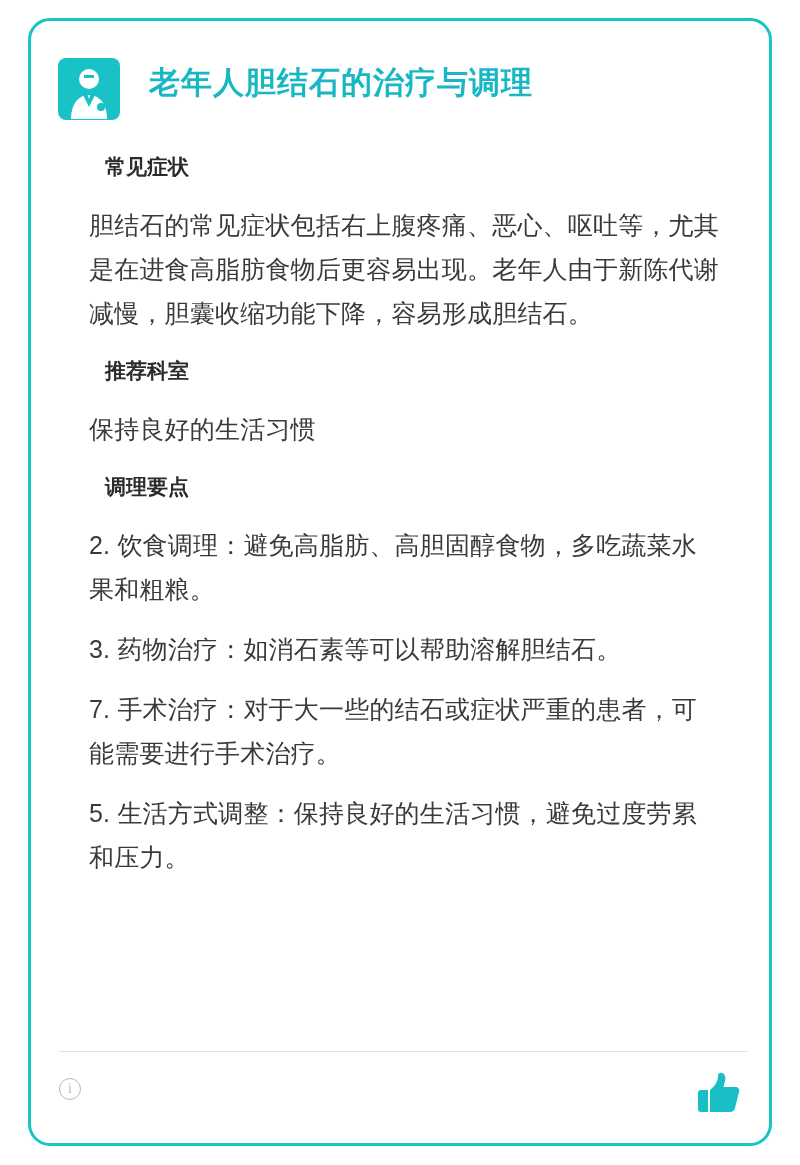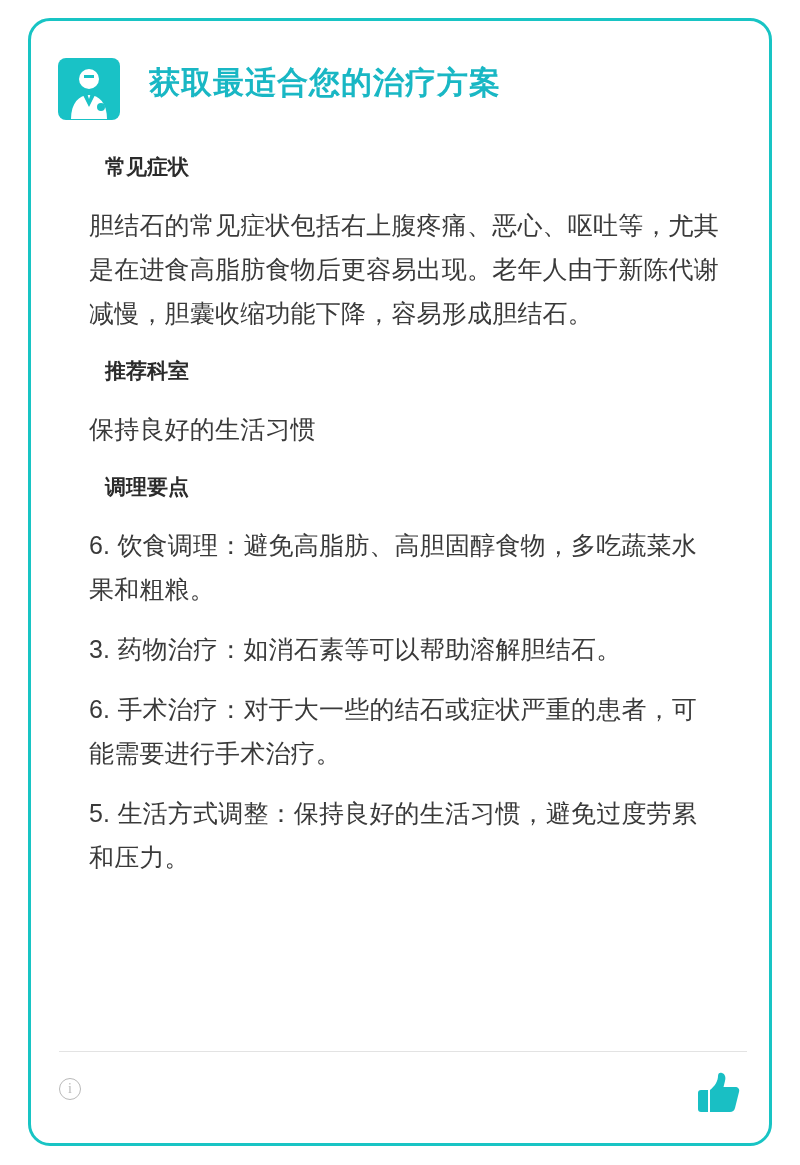--- a/index.html
+++ b/index.html
@@ -149,35 +149,35 @@
       <svg width="64" height="64" viewBox="0 0 64 64" xmlns="http://www.w3.org/2000/svg">
         <rect x="1" y="1" width="62" height="62" rx="8" fill="#19c2c6"></rect>
         <circle cx="32" cy="22" r="10" fill="#ffffff"></circle>
         <rect x="27" y="18" width="10" height="3" fill="#19c2c6"></rect>
         <path d="M14 62 C14 46 22 38 32 38 C42 38 50 46 50 62 Z" fill="#ffffff"></path>
         <path d="M26 38 L32 50 L38 38 L34 36 L32 42 L30 36 Z" fill="#19c2c6"></path>
         <circle cx="44" cy="50" r="4" fill="#19c2c6"></circle>
       </svg>
     </div>
 
-    <div class="title">获取最适合您的治疗方案</div>
+    <div class="title">老年人胆结石的治疗与调理</div>
 
     <div class="content">
 
       <h2 class="section sec-symptoms-title">常见症状</h2>
       <p class="para sec-symptoms-body">胆结石的常见症状包括右上腹疼痛、恶心、呕吐等，尤其是在进食高脂肪食物后更容易出现。老年人由于新陈代谢减慢，胆囊收缩功能下降，容易形成胆结石。</p>
 
       <h2 class="section sec-dept-title">推荐科室</h2>
       <p class="para sec-dept-body">保持良好的生活习惯</p>
 
       <h2 class="section sec-care-title">调理要点</h2>
       <ol class="care-list">
-        <li>6. 饮食调理：避免高脂肪、高胆固醇食物，多吃蔬菜水果和粗粮。</li>
+        <li>2. 饮食调理：避免高脂肪、高胆固醇食物，多吃蔬菜水果和粗粮。</li>
         <li>3. 药物治疗：如消石素等可以帮助溶解胆结石。</li>
-        <li>6. 手术治疗：对于大一些的结石或症状严重的患者，可能需要进行手术治疗。</li>
+        <li>7. 手术治疗：对于大一些的结石或症状严重的患者，可能需要进行手术治疗。</li>
         <li>5. 生活方式调整：保持良好的生活习惯，避免过度劳累和压力。</li>
       </ol>
     </div>
 
     <div class="footer">
       <div class="footer-info-icon">i</div>
       <div class="thumb">
         <svg width="46" height="42" viewBox="0 0 46 42" xmlns="http://www.w3.org/2000/svg">
           <path d="M6 18 L13 18 L13 40 L6 40 C4 40 3 39 3 37 L3 21 C3 19 4 18 6 18 Z" fill="#19bfc4"></path>
           <path d="M15 18 C20 14 23 9 23 4 C23 1 25 0 27 1 C30 2 31 5 30 9 L28.5 15 L40 15 C43 15 45 17 44 20 L40 36 C39.4 38.8 37.6 40 35 40 L15 40 Z" fill="#19bfc4"></path>

